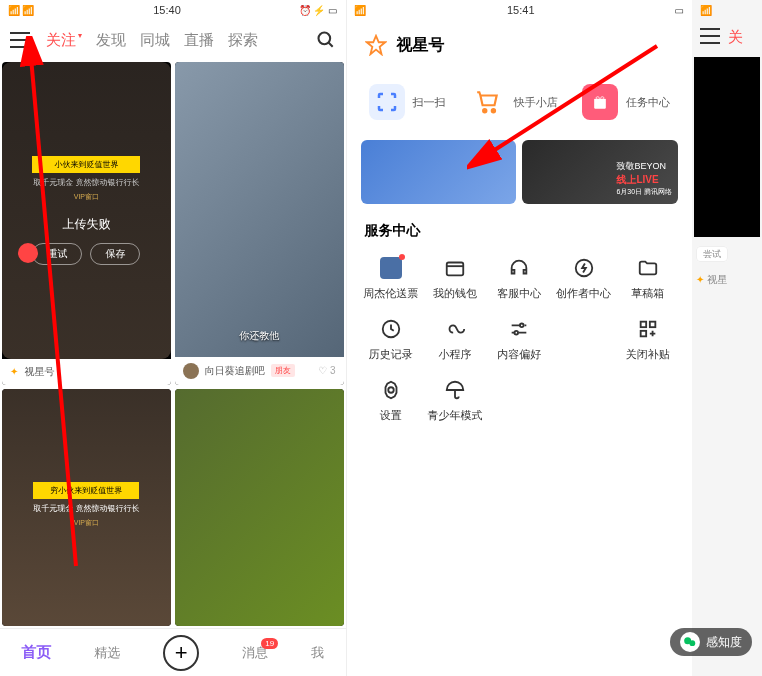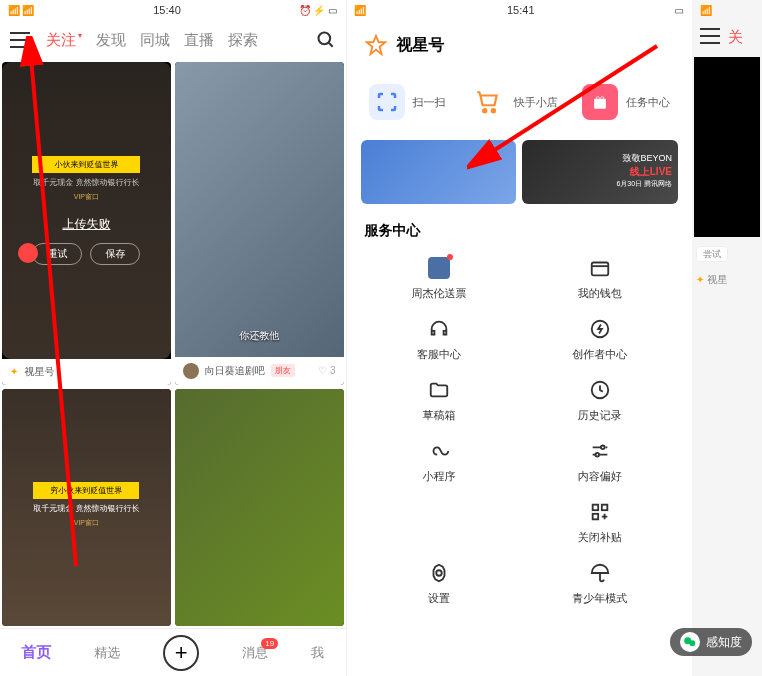--- a/index.html
+++ b/index.html
@@ -24,21 +24,21 @@
     .search-icon { width: 20px; height: 20px; }
     
     
     .feed { flex: 1; padding: 2px; display: grid; grid-template-columns: 1fr 1fr; gap: 4px; overflow: hidden; }
     .card { background: #000; border-radius: 4px; overflow: hidden; position: relative; display: flex; flex-direction: column; }
     .card-img { flex: 1; position: relative; display: flex; align-items: center; justify-content: center; }
     .card1-inner { text-align: center; color: #fff; }
     .yellow-box { background: #ffd700; color: #000; font-size: 8px; padding: 3px 5px; margin-bottom: 4px; }
     .subtext { font-size: 8px; color: #ccc; }
     .vip-tag { font-size: 7px; color: #d4a94f; margin: 4px 0; }
-    .upload-fail { font-size: 12px; color: #fff; margin: 14px 0 10px; text-decoration: underline; }
+    .upload-fail { font-size: 12px; color: #fff; margin: 14px 0 10px; }
     .card-btns { display: flex; gap: 8px; }
     .card-btn { font-size: 10px; padding: 3px 14px; border: 1px solid rgba(255,255,255,.5); border-radius: 12px; color: #fff; background: transparent; }
     .red-circle { position: absolute; left: 16px; width: 20px; height: 20px; background: #ff4444; border-radius: 50%; }
     
     .card-footer { background: #fff; padding: 6px 8px; display: flex; align-items: center; gap: 6px; font-size: 10px; color: #555; }
     .star-small { color: #ffa500; }
     .avatar-small { width: 16px; height: 16px; border-radius: 50%; background: #8b7355; }
     .tag-friend { background: #ffe5e5; color: #ff4d4d; font-size: 8px; padding: 1px 4px; border-radius: 2px; }
     .heart { margin-left: auto; font-size: 10px; color: #aaa; }
     
@@ -61,25 +61,25 @@
     
     .quick-row { display: flex; justify-content: space-around; padding: 14px 10px; }
     .quick-item { display: flex; flex-direction: row; align-items: center; gap: 8px; cursor: pointer; }
     .qi-icon { width: 36px; height: 36px; border-radius: 8px; display: flex; align-items: center; justify-content: center; }
     .qi-label { font-size: 11px; color: #555; }
     
     .banners { display: flex; gap: 6px; padding: 6px 14px; }
     .banner { flex: 1; height: 64px; border-radius: 6px; position: relative; overflow: hidden; }
     .banner-a { background: linear-gradient(135deg, #4a7fd6, #7ba5e8); }
     .banner-b { background: linear-gradient(135deg, #2a2a2a, #4a4a4a); }
-    .banner-text { position: absolute; top: 12px; right: 6px; color: #fff; font-size: 9px; text-align: right; }
+    .banner-text { position: absolute; top: 20px; right: 6px; color: #fff; font-size: 9px; }
     .banner-text .t2 { color: #ff4444; font-size: 10px; font-weight: 600; }
     
     .section-title { font-size: 14px; font-weight: 600; padding: 12px 18px 4px; }
-    .service-grid { display: grid; grid-template-columns: repeat(2, 1fr); gap: 4px; padding: 6px 14px; text-align: right; }
+    .service-grid { display: grid; grid-template-columns: repeat(5, 1fr); gap: 4px; padding: 6px 14px; text-align: right; }
     .svc-item { display: flex; flex-direction: column; align-items: center; gap: 6px; padding: 6px 0; cursor: pointer; }
     .svc-icon { width: 24px; height: 24px; display: flex; align-items: center; justify-content: center; font-size: 18px; color: #333; position: relative; }
     .svc-label { font-size: 11px; color: #333; }
     .svc-dot { position: absolute; top: -2px; right: -2px; width: 6px; height: 6px; background: #ff4444; border-radius: 50%; }
     
     
     .arrow-svg { position: absolute; pointer-events: none; z-index: 50; }
     .edge-nav { display: flex; padding: 8px; gap: 8px; }
     .edge-btn { background: #fff; border-radius: 4px; font-size: 9px; padding: 2px 6px; color: #888; border: 1px solid #eee; }
     

